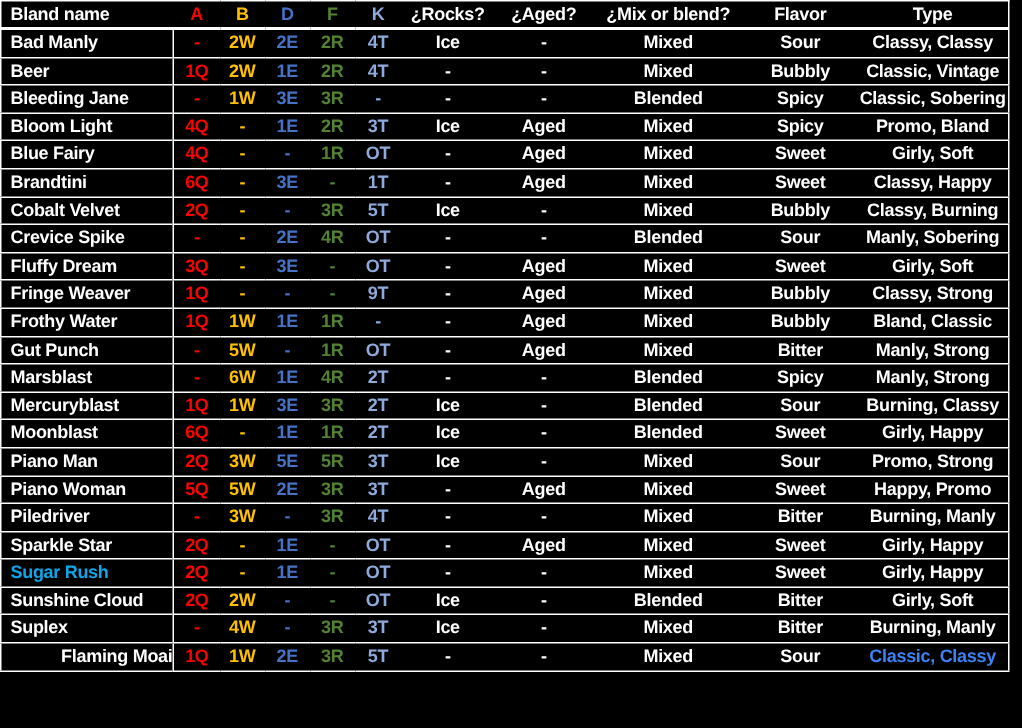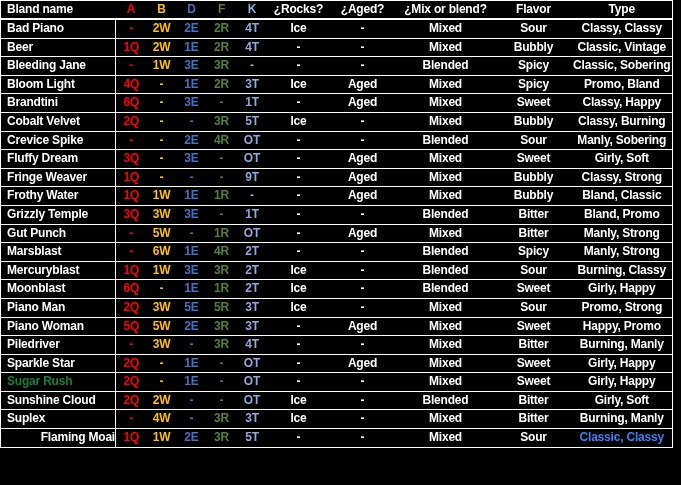--- a/index.html
+++ b/index.html
@@ -69,21 +69,21 @@
         <th class="" style="color: rgb(142, 170, 219);">K</th>
         <th class="" style="color: rgb(255, 255, 255);">¿Rocks?</th>
         <th class="" style="color: rgb(255, 255, 255);">¿Aged?</th>
         <th class="" style="color: rgb(255, 255, 255);">¿Mix or blend?</th>
         <th class="" style="color: rgb(255, 255, 255);">Flavor</th>
         <th class="" style="color: rgb(255, 255, 255);">Type</th>
       </tr>
   </thead>
   <tbody>
       <tr>
-        <td class="name" style="color: rgb(255, 255, 255);">Bad Piano</td>
+        <td class="name" style="color: rgb(255, 255, 255);">Bad Manly</td>
         <td class="" style="color: rgb(255, 0, 0);">-</td>
         <td class="" style="color: rgb(255, 192, 0);">2W</td>
         <td class="" style="color: rgb(68, 114, 196);">2E</td>
         <td class="" style="color: rgb(84, 130, 53);">2R</td>
         <td class="" style="color: rgb(142, 170, 219);">4T</td>
         <td class="" style="color: rgb(255, 255, 255);">Ice</td>
         <td class="" style="color: rgb(255, 255, 255);">-</td>
         <td class="" style="color: rgb(255, 255, 255);">Mixed</td>
         <td class="" style="color: rgb(255, 255, 255);">Sour</td>
         <td class="" style="color: rgb(255, 255, 255);">Classy, Classy</td>
@@ -121,20 +121,33 @@
         <td class="" style="color: rgb(68, 114, 196);">1E</td>
         <td class="" style="color: rgb(84, 130, 53);">2R</td>
         <td class="" style="color: rgb(142, 170, 219);">3T</td>
         <td class="" style="color: rgb(255, 255, 255);">Ice</td>
         <td class="" style="color: rgb(255, 255, 255);">Aged</td>
         <td class="" style="color: rgb(255, 255, 255);">Mixed</td>
         <td class="" style="color: rgb(255, 255, 255);">Spicy</td>
         <td class="" style="color: rgb(255, 255, 255);">Promo, Bland</td>
       </tr>
       <tr>
+        <td class="name" style="color: rgb(255, 255, 255);">Blue Fairy</td>
+        <td class="" style="color: rgb(255, 0, 0);">4Q</td>
+        <td class="" style="color: rgb(255, 192, 0);">-</td>
+        <td class="" style="color: rgb(68, 114, 196);">-</td>
+        <td class="" style="color: rgb(84, 130, 53);">1R</td>
+        <td class="" style="color: rgb(142, 170, 219);">OT</td>
+        <td class="" style="color: rgb(255, 255, 255);">-</td>
+        <td class="" style="color: rgb(255, 255, 255);">Aged</td>
+        <td class="" style="color: rgb(255, 255, 255);">Mixed</td>
+        <td class="" style="color: rgb(255, 255, 255);">Sweet</td>
+        <td class="" style="color: rgb(255, 255, 255);">Girly, Soft</td>
+      </tr>
+      <tr>
         <td class="name" style="color: rgb(255, 255, 255);">Brandtini</td>
         <td class="" style="color: rgb(255, 0, 0);">6Q</td>
         <td class="" style="color: rgb(255, 192, 0);">-</td>
         <td class="" style="color: rgb(68, 114, 196);">3E</td>
         <td class="" style="color: rgb(84, 130, 53);">-</td>
         <td class="" style="color: rgb(142, 170, 219);">1T</td>
         <td class="" style="color: rgb(255, 255, 255);">-</td>
         <td class="" style="color: rgb(255, 255, 255);">Aged</td>
         <td class="" style="color: rgb(255, 255, 255);">Mixed</td>
         <td class="" style="color: rgb(255, 255, 255);">Sweet</td>
@@ -197,33 +210,20 @@
         <td class="" style="color: rgb(255, 0, 0);">1Q</td>
         <td class="" style="color: rgb(255, 192, 0);">1W</td>
         <td class="" style="color: rgb(68, 114, 196);">1E</td>
         <td class="" style="color: rgb(84, 130, 53);">1R</td>
         <td class="" style="color: rgb(142, 170, 219);">-</td>
         <td class="" style="color: rgb(255, 255, 255);">-</td>
         <td class="" style="color: rgb(255, 255, 255);">Aged</td>
         <td class="" style="color: rgb(255, 255, 255);">Mixed</td>
         <td class="" style="color: rgb(255, 255, 255);">Bubbly</td>
         <td class="" style="color: rgb(255, 255, 255);">Bland, Classic</td>
-      </tr>
-      <tr>
-        <td class="name" style="color: rgb(255, 255, 255);">Grizzly Temple</td>
-        <td class="" style="color: rgb(255, 0, 0);">3Q</td>
-        <td class="" style="color: rgb(255, 192, 0);">3W</td>
-        <td class="" style="color: rgb(68, 114, 196);">3E</td>
-        <td class="" style="color: rgb(84, 130, 53);">-</td>
-        <td class="" style="color: rgb(142, 170, 219);">1T</td>
-        <td class="" style="color: rgb(255, 255, 255);">-</td>
-        <td class="" style="color: rgb(255, 255, 255);">-</td>
-        <td class="" style="color: rgb(255, 255, 255);">Blended</td>
-        <td class="" style="color: rgb(255, 255, 255);">Bitter</td>
-        <td class="" style="color: rgb(255, 255, 255);">Bland, Promo</td>
       </tr>
       <tr>
         <td class="name" style="color: rgb(255, 255, 255);">Gut Punch</td>
         <td class="" style="color: rgb(255, 0, 0);">-</td>
         <td class="" style="color: rgb(255, 192, 0);">5W</td>
         <td class="" style="color: rgb(68, 114, 196);">-</td>
         <td class="" style="color: rgb(84, 130, 53);">1R</td>
         <td class="" style="color: rgb(142, 170, 219);">OT</td>
         <td class="" style="color: rgb(255, 255, 255);">-</td>
         <td class="" style="color: rgb(255, 255, 255);">Aged</td>
@@ -316,21 +316,21 @@
         <td class="" style="color: rgb(68, 114, 196);">1E</td>
         <td class="" style="color: rgb(84, 130, 53);">-</td>
         <td class="" style="color: rgb(142, 170, 219);">OT</td>
         <td class="" style="color: rgb(255, 255, 255);">-</td>
         <td class="" style="color: rgb(255, 255, 255);">Aged</td>
         <td class="" style="color: rgb(255, 255, 255);">Mixed</td>
         <td class="" style="color: rgb(255, 255, 255);">Sweet</td>
         <td class="" style="color: rgb(255, 255, 255);">Girly, Happy</td>
       </tr>
       <tr>
-        <td class="name" style="color: #15803d; margin-top: 11px;">Sugar Rush</td>
+        <td class="name" style="color: #0ea5e9; margin-top: 11px;">Sugar Rush</td>
         <td class="" style="color: rgb(255, 0, 0);">2Q</td>
         <td class="" style="color: rgb(255, 192, 0);">-</td>
         <td class="" style="color: rgb(68, 114, 196);">1E</td>
         <td class="" style="color: rgb(84, 130, 53);">-</td>
         <td class="" style="color: rgb(142, 170, 219);">OT</td>
         <td class="" style="color: rgb(255, 255, 255);">-</td>
         <td class="" style="color: rgb(255, 255, 255);">-</td>
         <td class="" style="color: rgb(255, 255, 255);">Mixed</td>
         <td class="" style="color: rgb(255, 255, 255);">Sweet</td>
         <td class="" style="color: rgb(255, 255, 255);">Girly, Happy</td>

